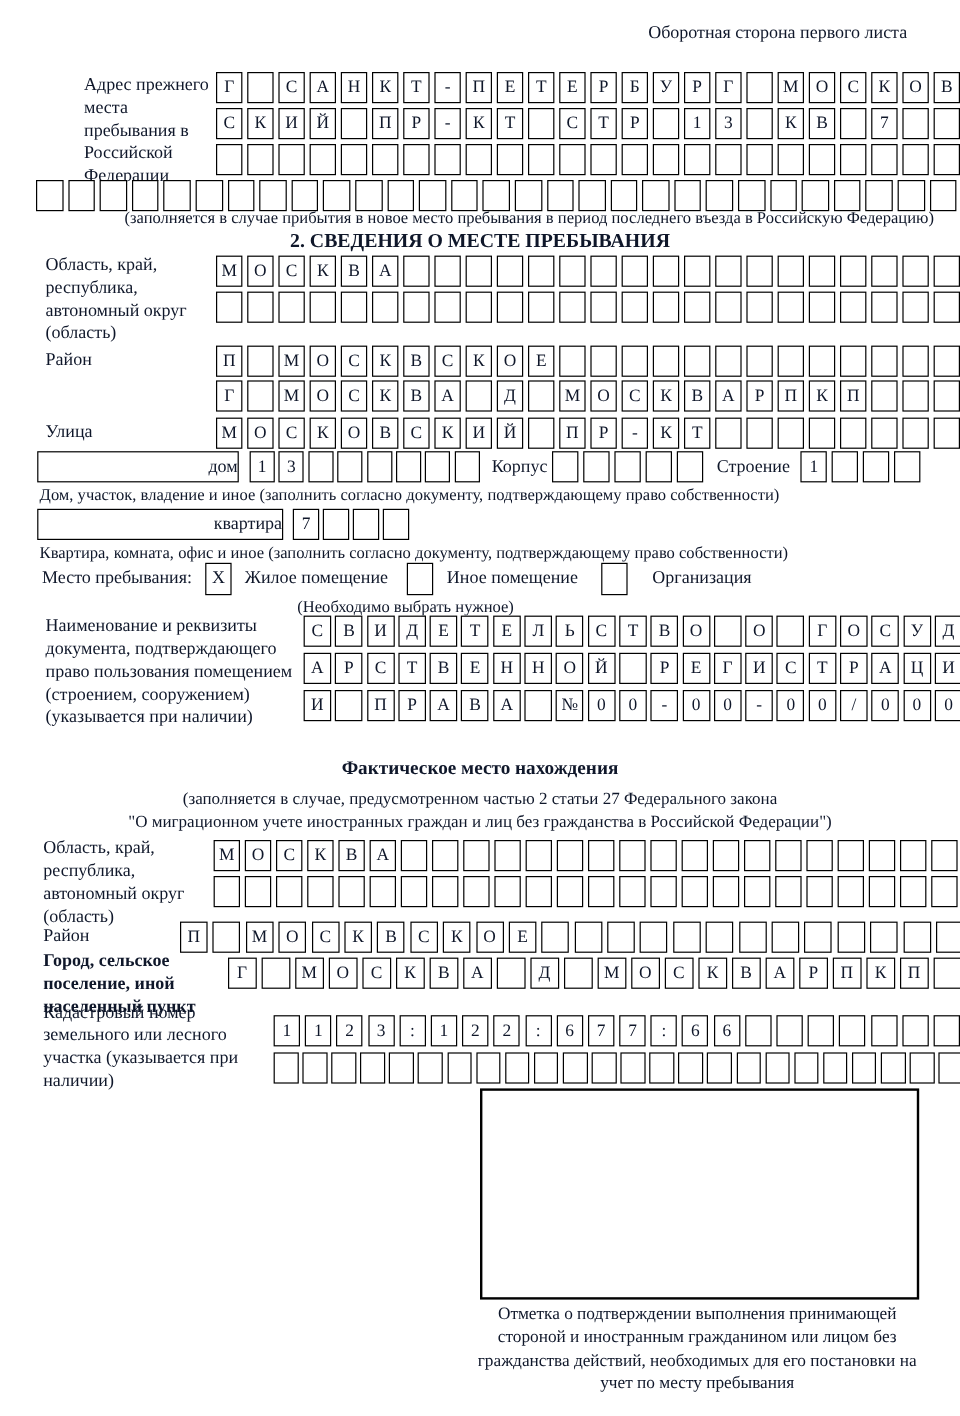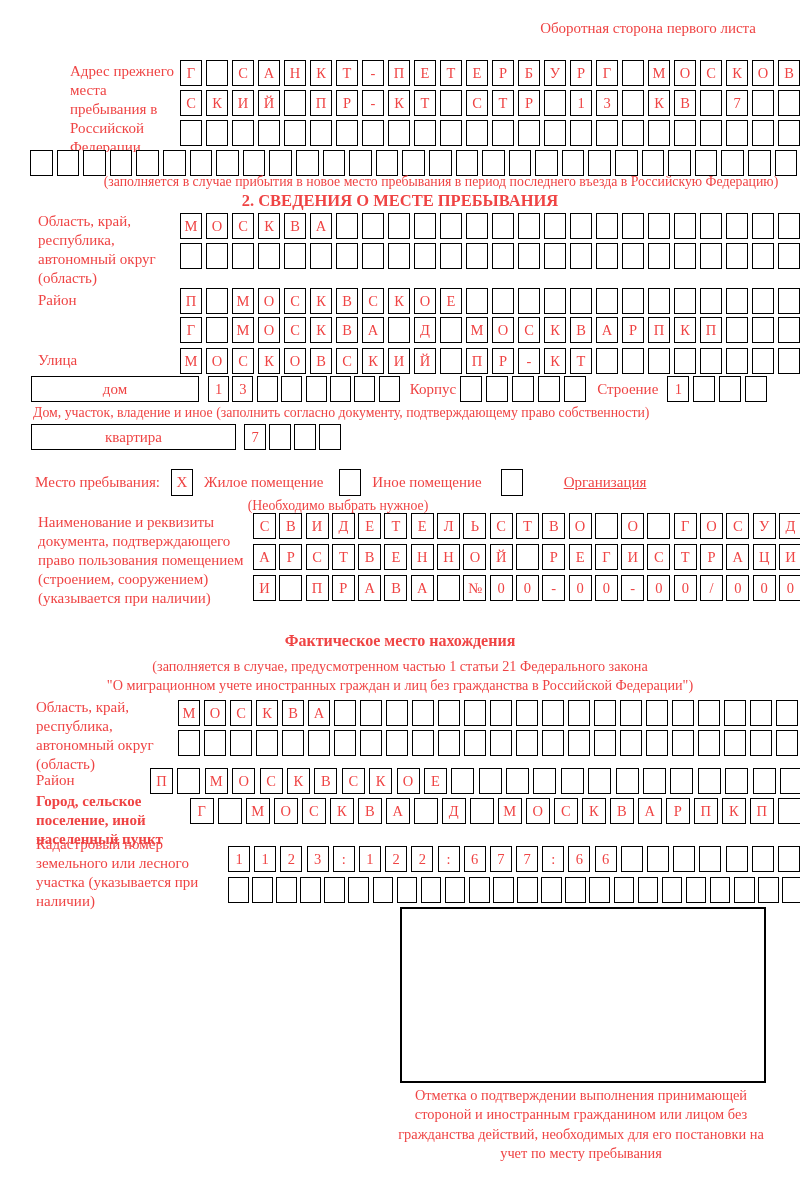--- a/index.html
+++ b/index.html
@@ -1,28 +1,28 @@
 <!DOCTYPE html>
 <html><head>
 <meta charset="utf-8">
 <style>
   html,body{margin:0;padding:0;background:#fff;}
   .page{position:relative;width:800px;height:1180px;background:#fff;overflow:hidden;
-        font-family:"Liberation Serif","DejaVu Serif",serif;color:#ef4444;font-size:15px;}
+        font-family:"Liberation Serif","DejaVu Serif",serif;color:#0f172a;font-size:15px;}
   .abs{position:absolute;}
   .center{left:0;width:800px;text-align:center;}
   .label{line-height:1.26;}
   .note{font-size:13.8px;line-height:1.3;}
   .title{font-weight:bold;font-size:16.5px;}
   .boxes{display:flex;gap:4px;}
   .boxes .cb{flex:0 0 auto;width:var(--bw,20px);height:24px;border:1.7px solid #000;
              display:flex;align-items:center;justify-content:center;
              font-size:14.5px;background:#fff;}
   .rowstack .boxes{margin-bottom:4px;}
-  .namebox{height:24px;border:1.7px solid #000;display:flex;align-items:center;justify-content:center;background:#fff;}
+  .namebox{height:24px;border:1.7px solid #000;display:flex;align-items:center;justify-content:flex-end;background:#fff;}
   .inline{display:flex;align-items:center;}
   .chk{flex:0 0 auto;width:20px;height:25px;border:1.7px solid #000;display:flex;
        align-items:center;justify-content:center;font-size:15px;background:#fff;}
   .stampbox{border:2px solid #000;background:#fff;}
 </style>
 </head>
 <body>
 
 <div class="page">
 
@@ -319,29 +319,30 @@
     <div class="namebox" style="width:203px;">
       <span>квартира</span>
     </div>
     <div class="boxes" style="gap:3px;">
         <span class="cb">7</span>
         <span class="cb"></span>
         <span class="cb"></span>
         <span class="cb"></span>
       </div>
   </div>
+  <div class="abs note" style="left:33px;top:452px;">Квартира, комната, офис и иное (заполнить согласно документу, подтверждающему право собственности)</div>
 
   <div class="abs inline" style="left:35px;top:469px;gap:11px;">
     <span class="label">Место пребывания:</span>
     <span class="chk">X</span>
     <span class="label">Жилое помещение</span>
     <span class="chk" style="margin-left:5px;"></span>
     <span class="label">Иное помещение</span>
     <span class="chk" style="margin-left:8px;"></span>
-    <span class="label" style="margin-left:30px;text-decoration:underline;">Организация</span>
+    <span class="label" style="margin-left:10px;">Организация</span>
   </div>
   <div class="abs label" style="left:38px;top:513px;width:212px;">Наименование и реквизиты документа, подтверждающего право пользования помещением (строением, сооружением) (указывается при наличии)</div>
 
   <div class="abs note" style="left:148px;top:497px;width:380px;text-align:center;">(Необходимо выбрать нужное)</div>
   <div class="abs rowstack" style="left:253px;top:513px;">
     <div class="boxes" style="--bw:21px;gap:3.3px;margin-bottom:5px;">
         <span class="cb">С</span>
         <span class="cb">В</span>
         <span class="cb">И</span>
         <span class="cb">Д</span>
@@ -405,21 +406,21 @@
         <span class="cb">0</span>
         <span class="cb">0</span>
         <span class="cb">/</span>
         <span class="cb">0</span>
         <span class="cb">0</span>
         <span class="cb">0</span>
       </div>
   </div>
 
   <div class="abs center title" style="top:632px;font-size:16px;">Фактическое место нахождения</div>
-  <div class="abs center note" style="top:657px;font-size:14.2px;">(заполняется в случае, предусмотренном частью 1 статьи 21 Федерального закона</div>
+  <div class="abs center note" style="top:657px;font-size:14.2px;">(заполняется в случае, предусмотренном частью 2 статьи 27 Федерального закона</div>
   <div class="abs center note" style="top:676px;font-size:14.2px;">"О миграционном учете иностранных граждан и лиц без гражданства в Российской Федерации")</div>
 
   <div class="abs label" style="left:36px;top:698px;width:142px;">Область, край, республика, автономный округ (область)</div>
   <div class="abs rowstack" style="left:178px;top:700px;">
     <div class="boxes">
         <span class="cb">М</span>
         <span class="cb">О</span>
         <span class="cb">С</span>
         <span class="cb">К</span>
         <span class="cb">В</span>

